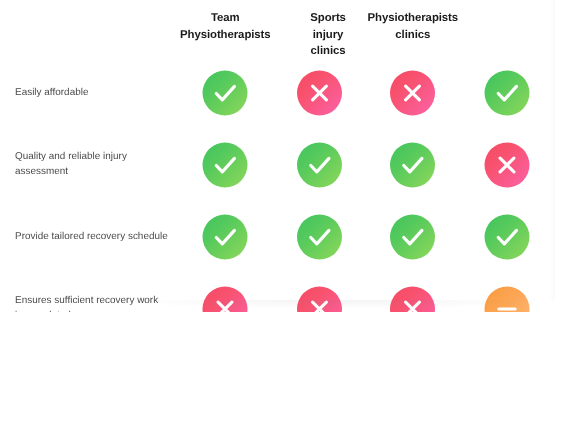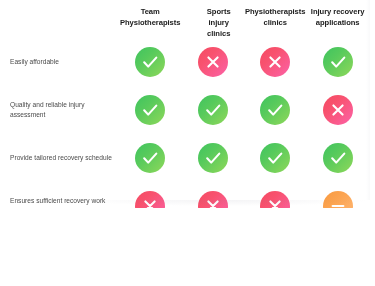--- a/index.html
+++ b/index.html
@@ -148,24 +148,20 @@
 Physiotherapists</span>
     </div>
     <div class="col-header" style="grid-column:3;margin-left:12px;">
       <span class="col-header-label">Sports
 injury clinics</span>
     </div>
     <div class="col-header" style="grid-column:4;">
       <span class="col-header-label">Physiotherapists
 clinics</span>
     </div>
-    <div class="col-header" style="grid-column:5;">
-      <span class="col-header-label">Injury recovery
-applications</span>
-    </div>
 
     <div class="row-label-cell" style="grid-row:2;">
       <span class="row-label-text">Easily affordable</span>
     </div>
     <div class="icon-cell" style="grid-row:2;grid-column:2;">
         <span class="status-icon yes">
           <svg viewBox="0 0 30 30" xmlns="http://www.w3.org/2000/svg">
             <path class="glyph-stroke" d="M9.2 15.3 L13.2 19.6 L21.3 10.6"></path>
           </svg>
         </span>

